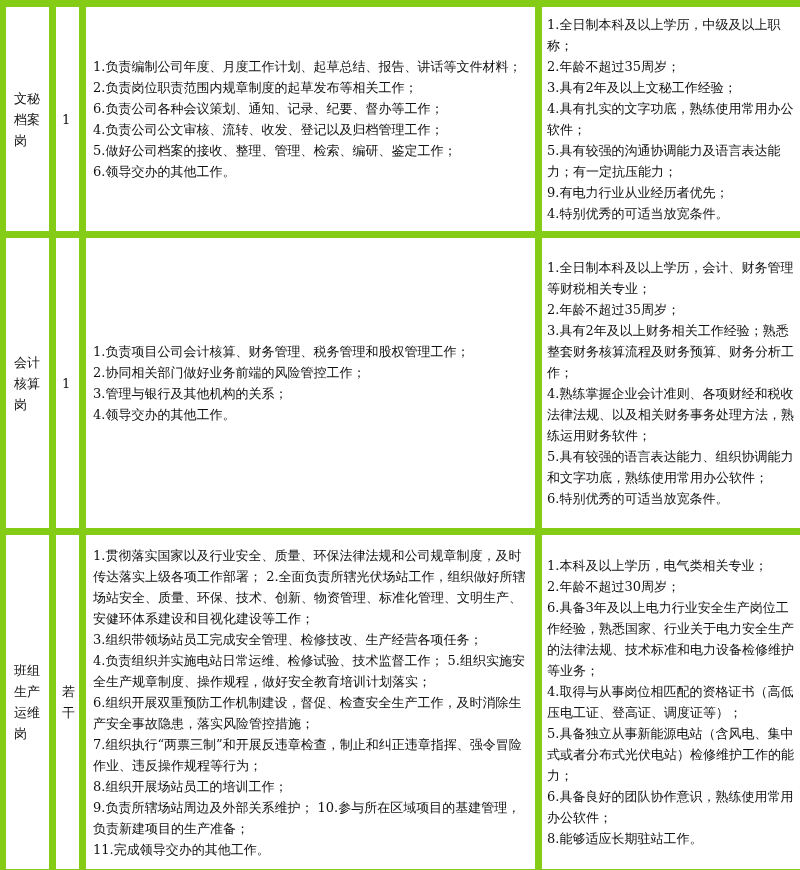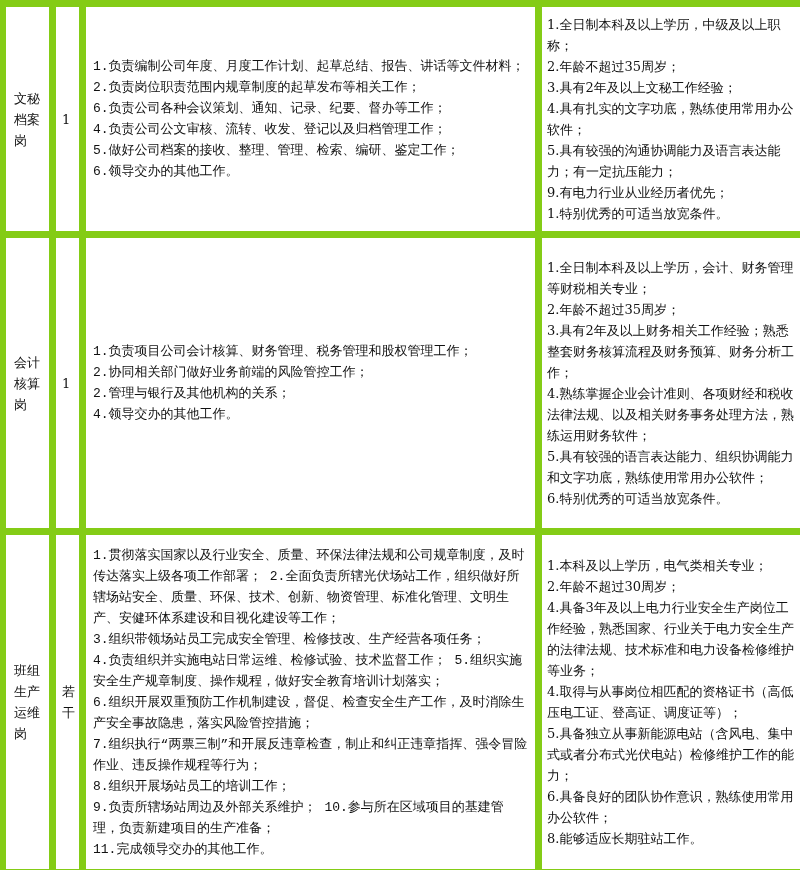--- a/index.html
+++ b/index.html
@@ -15,21 +15,21 @@
       color: #111111;
     }
     td {
       border: 7px solid #84cc16;
       vertical-align: middle;
       padding: 0 6px;
       line-height: 21px;
     }
     td.pos { padding: 12px 8px; }
     td.cnt { padding: 0 6px; }
-    td.duty { padding: 0 7px; font-family: Liberation Mono, monospace; }
+    td.duty { padding: 0 7px; }
     td.req { padding: 0 5px; }
     .item { display: block; }
     tr.r1 { height: 231px; }
     tr.r2 { height: 297px; }
     tr.r3 { height: 341px; }
   </style>
 </head>
 <body>
 
 <table>
@@ -56,35 +56,35 @@
         <span class="item">5.做好公司档案的接收、整理、管理、检索、编研、鉴定工作；</span>
         <span class="item">6.领导交办的其他工作。</span>
       </td>
       <td class="req">
         <span class="item">1.全日制本科及以上学历，中级及以上职称；</span>
         <span class="item">2.年龄不超过35周岁；</span>
         <span class="item">3.具有2年及以上文秘工作经验；</span>
         <span class="item">4.具有扎实的文字功底，熟练使用常用办公软件；</span>
         <span class="item">5.具有较强的沟通协调能力及语言表达能力；有一定抗压能力；</span>
         <span class="item">9.有电力行业从业经历者优先；</span>
-        <span class="item">1.特别优秀的可适当放宽条件。</span>
+        <span class="item">4.特别优秀的可适当放宽条件。</span>
       </td>
     </tr>
 
     <tr class="r2">
       <td class="pos">
         <span class="item">会计</span>
         <span class="item">核算</span>
         <span class="item">岗</span>
       </td>
       <td class="cnt">1</td>
       <td class="duty">
         <span class="item">1.负责项目公司会计核算、财务管理、税务管理和股权管理工作；</span>
         <span class="item">2.协同相关部门做好业务前端的风险管控工作；</span>
-        <span class="item">2.管理与银行及其他机构的关系；</span>
+        <span class="item">3.管理与银行及其他机构的关系；</span>
         <span class="item">4.领导交办的其他工作。</span>
       </td>
       <td class="req">
         <span class="item">1.全日制本科及以上学历，会计、财务管理等财税相关专业；</span>
         <span class="item">2.年龄不超过35周岁；</span>
         <span class="item">3.具有2年及以上财务相关工作经验；熟悉整套财务核算流程及财务预算、财务分析工作；</span>
         <span class="item">4.熟练掌握企业会计准则、各项财经和税收法律法规、以及相关财务事务处理方法，熟练运用财务软件；</span>
         <span class="item">5.具有较强的语言表达能力、组织协调能力和文字功底，熟练使用常用办公软件；</span>
         <span class="item">6.特别优秀的可适当放宽条件。</span>
       </td>
@@ -107,21 +107,21 @@
         <span class="item">4.负责组织并实施电站日常运维、检修试验、技术监督工作； 5.组织实施安全生产规章制度、操作规程，做好安全教育培训计划落实；</span>
         <span class="item">6.组织开展双重预防工作机制建设，督促、检查安全生产工作，及时消除生产安全事故隐患，落实风险管控措施；</span>
         <span class="item">7.组织执行“两票三制”和开展反违章检查，制止和纠正违章指挥、强令冒险作业、违反操作规程等行为；</span>
         <span class="item">8.组织开展场站员工的培训工作；</span>
         <span class="item">9.负责所辖场站周边及外部关系维护； 10.参与所在区域项目的基建管理，负责新建项目的生产准备；</span>
         <span class="item">11.完成领导交办的其他工作。</span>
       </td>
       <td class="req">
         <span class="item">1.本科及以上学历，电气类相关专业；</span>
         <span class="item">2.年龄不超过30周岁；</span>
-        <span class="item">4.具备3年及以上电力行业安全生产岗位工作经验，熟悉国家、行业关于电力安全生产的法律法规、技术标准和电力设备检修维护等业务；</span>
+        <span class="item">6.具备3年及以上电力行业安全生产岗位工作经验，熟悉国家、行业关于电力安全生产的法律法规、技术标准和电力设备检修维护等业务；</span>
         <span class="item">4.取得与从事岗位相匹配的资格证书（高低压电工证、登高证、调度证等）；</span>
         <span class="item">5.具备独立从事新能源电站（含风电、集中式或者分布式光伏电站）检修维护工作的能力；</span>
         <span class="item">6.具备良好的团队协作意识，熟练使用常用办公软件；</span>
         <span class="item">8.能够适应长期驻站工作。</span>
       </td>
     </tr>
   </tbody>
 </table>
 
 </body></html>

